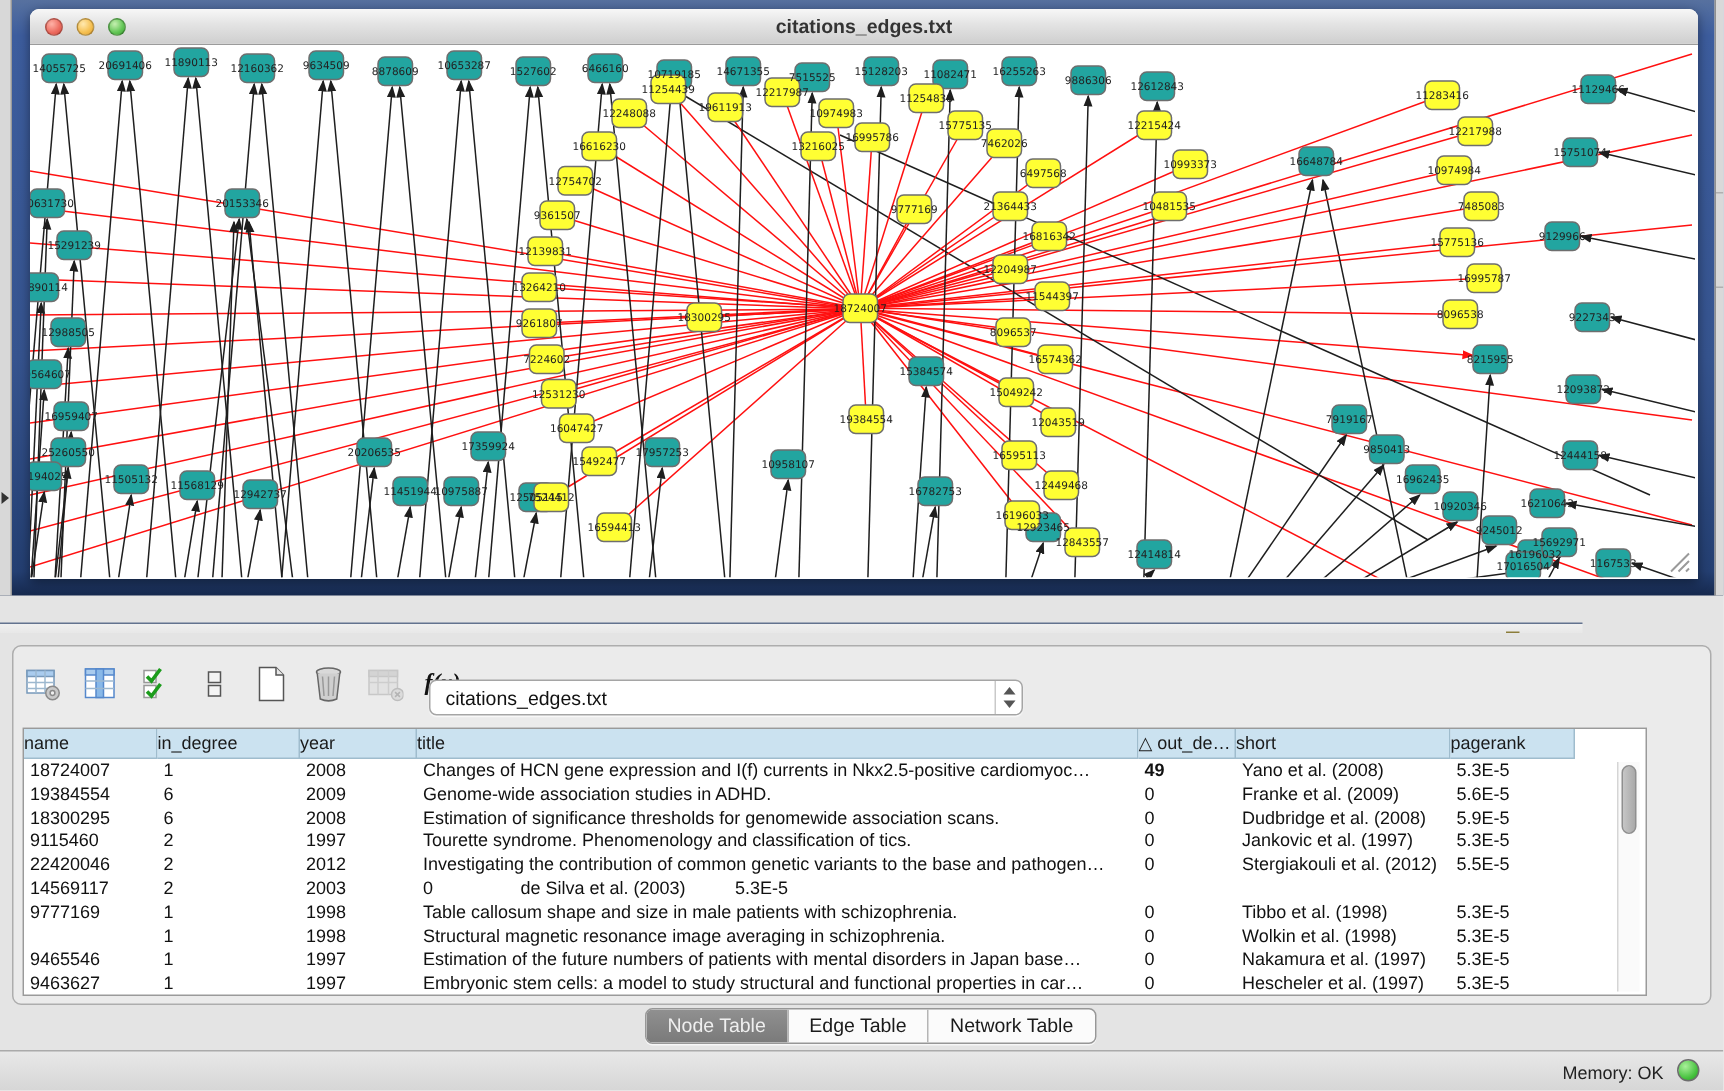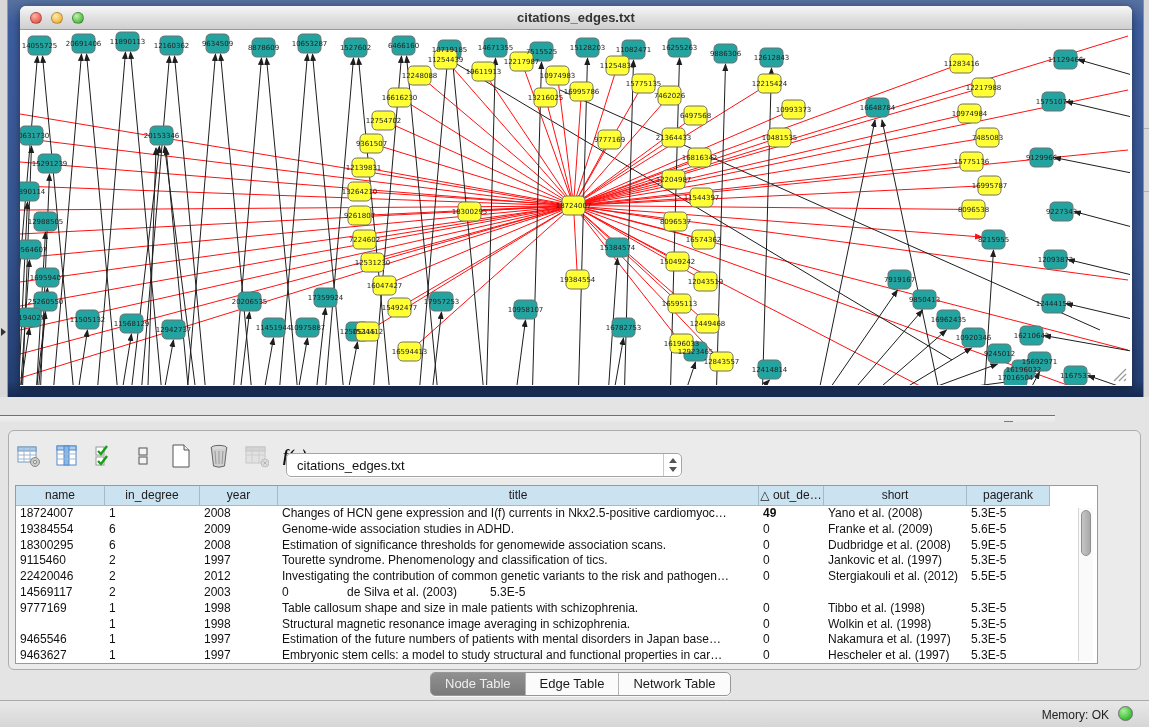--- a/index.html
+++ b/index.html
@@ -52,21 +52,21 @@
   .combo-text{position:absolute;left:10px;top:4px;font-size:13px;color:#111;}
   .combo-stepper{position:absolute;right:0;top:0;width:18px;height:22px;border-left:1px solid #c9c9c9;}
   .combo-stepper .up,.combo-stepper .dn{position:absolute;left:5px;width:0;height:0;
     border-left:4px solid transparent;border-right:4px solid transparent;}
   .combo-stepper .up{top:4px;border-bottom:5px solid #555;}
   .combo-stepper .dn{bottom:4px;border-top:5px solid #555;}
 
   .tablebox{position:absolute;left:6px;top:54px;width:1083px;height:179px;background:#fff;border:1px solid #9a9a9a;}
   .thead{display:flex;height:20px;}
   .th{background:#cbe2f0;border-right:1px solid #9fbccd;border-bottom:1px solid #9fbccd;
-    font-size:12px;color:#1b1b1b;text-align:center;line-height:19px;overflow:hidden;white-space:nowrap;}
+    font-size:12px;color:#1b1b1b;text-align:left;line-height:19px;overflow:hidden;white-space:nowrap;}
   .trow{display:flex;height:15.8px;}
   .td{font-size:12px;color:#111;padding-left:4px;line-height:15.5px;white-space:nowrap;overflow:hidden;}
   .vscroll{position:absolute;right:4px;top:22px;width:15px;height:153px;background:#fafafa;border-left:1px solid #d5d5d5;}
   .vthumb{position:absolute;left:2px;top:2px;width:10px;height:46px;border-radius:6px;
     background:linear-gradient(90deg,#c6c6c6,#a9a9a9);border:1px solid #8f8f8f;}
 
   
   .tabs{position:absolute;left:430px;top:250px;height:24px;display:flex;
     border:1px solid #979797;border-radius:5px;overflow:hidden;background:#fbfbfb;box-shadow:0 1px 0 rgba(255,255,255,.7);}
   .tab{padding:0 14px;font-size:13px;line-height:22px;color:#1a1a1a;cursor:pointer;border-right:1px solid #b5b5b5;}
@@ -599,21 +599,21 @@
               <div class="td" style="width: 78px;">1997</div>
               <div class="td" style="width: 481px;">Tourette syndrome. Phenomenology and classification of tics.</div>
               <div class="td" style="width: 65px;">0</div>
               <div class="td" style="width: 143px;">Jankovic et al. (1997)</div>
               <div class="td" style="width: 83px;">5.3E-5</div>
             </div>
             <div class="trow">
               <div class="td" style="width: 89px;">22420046</div>
               <div class="td" style="width: 95px;">2</div>
               <div class="td" style="width: 78px;">2012</div>
-              <div class="td" style="width: 481px;">Investigating the contribution of common genetic variants to the risk and pathogen…</div>
+              <div class="td" style="width: 481px;">Investigating the contribution of common genetic variants to the base and pathogen…</div>
               <div class="td" style="width: 65px;">0</div>
               <div class="td" style="width: 143px;">Stergiakouli et al. (2012)</div>
               <div class="td" style="width: 83px;">5.5E-5</div>
             </div>
             <div class="trow">
               <div class="td" style="width: 89px;">14569117</div>
               <div class="td" style="width: 95px;">2</div>
               <div class="td" style="width: 78px;">2003</div>
               <div class="td" style="width: 65px;">0</div>
               <div class="td" style="width: 143px;">de Silva et al. (2003)</div>

